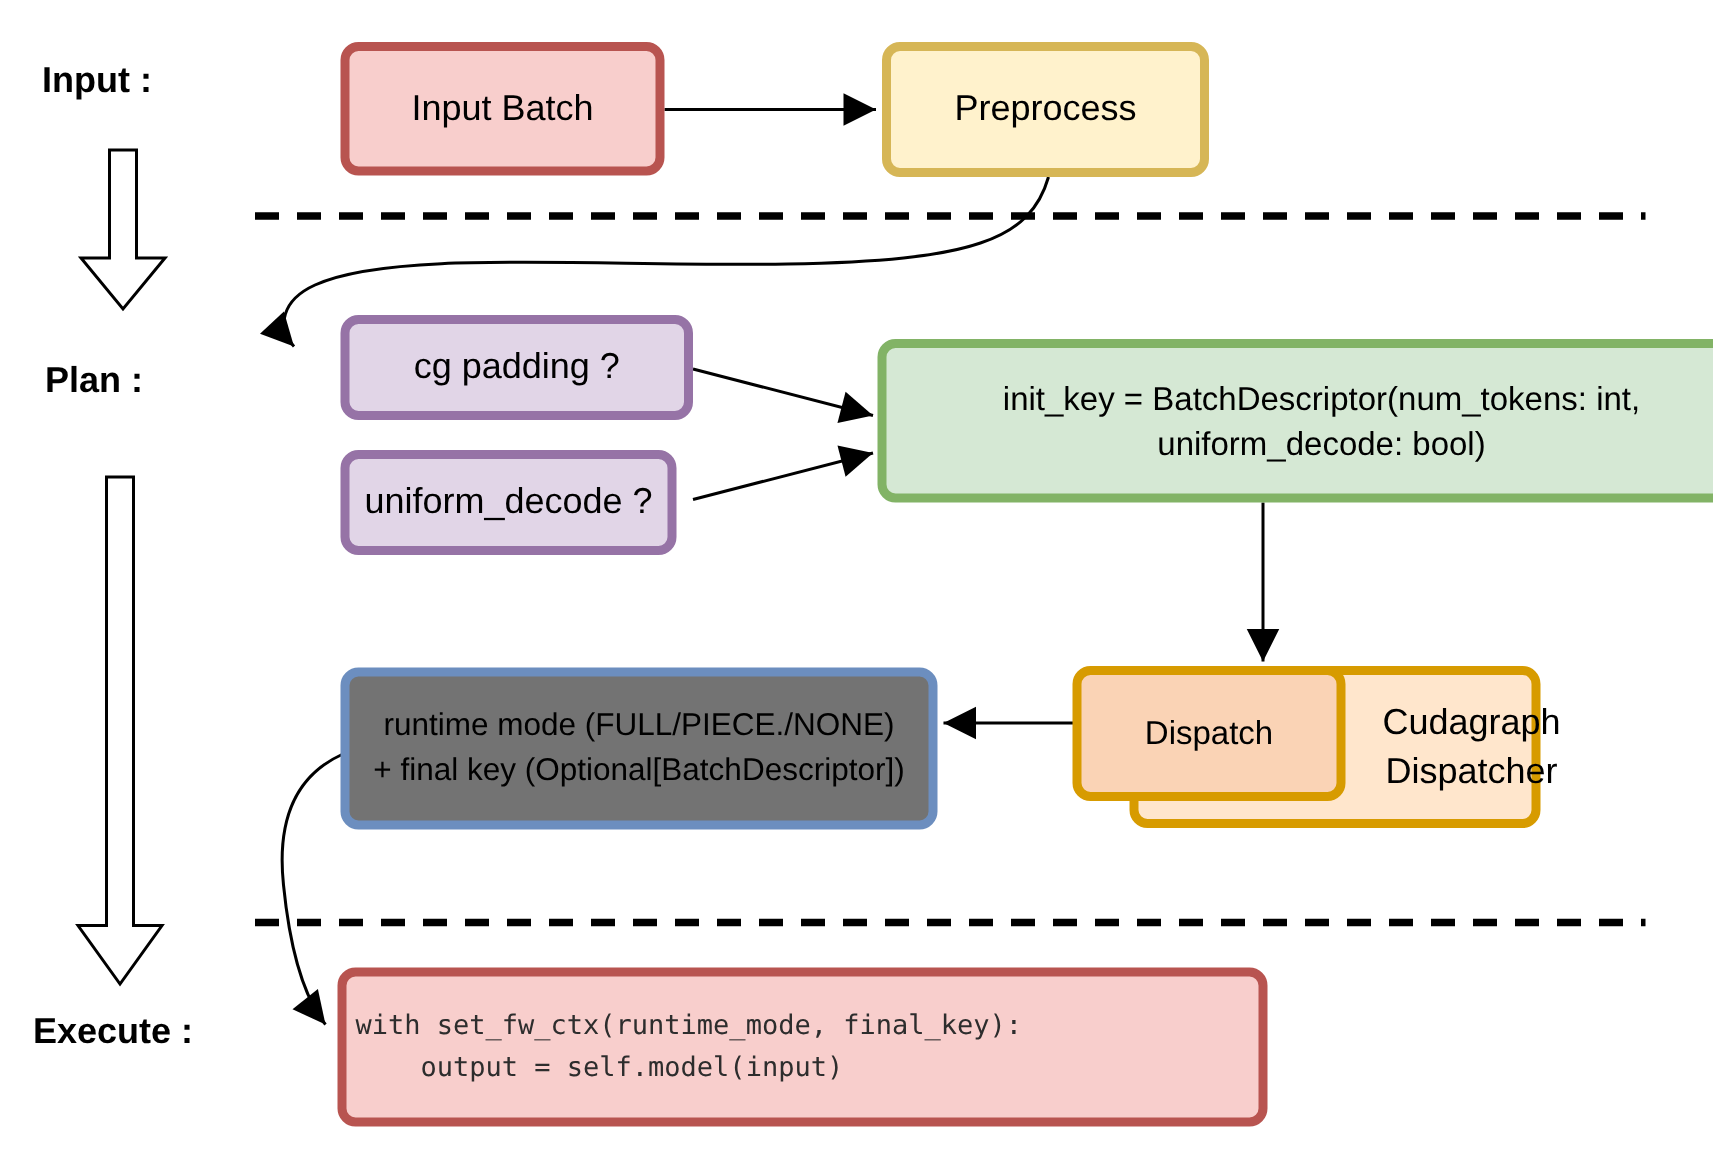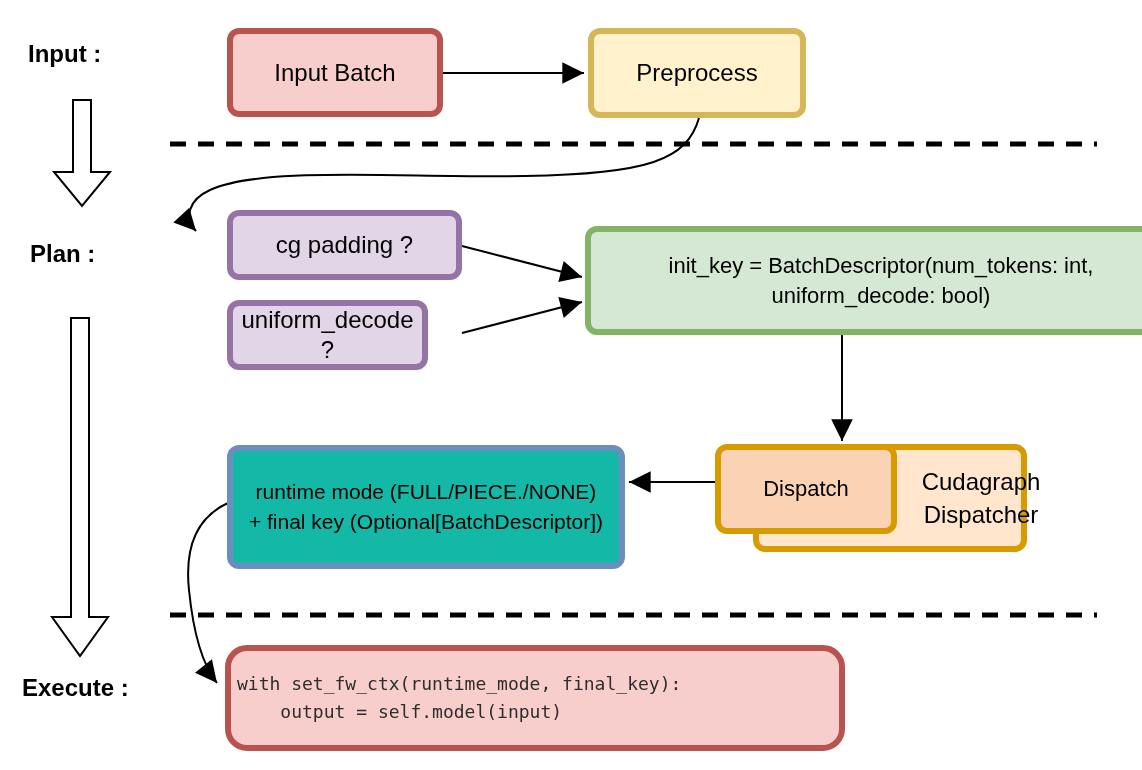--- a/index.html
+++ b/index.html
@@ -28,42 +28,41 @@
     align-items: center;
     justify-content: center;
     text-align: center;
     box-sizing: border-box;
     font-size: 24px;
     line-height: 30px;
   }
   .box-input-batch   { left: 227px; top: 28px;  width: 216px; height: 89px;  background: #f8cecc; border-color: #b85450; }
   .box-preprocess    { left: 588px; top: 28px;  width: 218px; height: 90px;  background: #fff2cc; border-color: #d6b656; }
   .box-cg-padding    { left: 227px; top: 210px; width: 235px; height: 70px;  background: #e1d5e7; border-color: #9673a6; }
-  .box-uniform-decode{ left: 227px; top: 300px; width: 201px; height: 70px;  background: #e1d5e7; border-color: #9673a6; }
+  .box-uniform-decode{ left: 227px; top: 300px; width: 224px; height: 70px;  background: #e1d5e7; border-color: #9673a6; }
   .box-init-key      { left: 585px; top: 226px; width: 592px; height: 109px; background: #d5e8d4; border-color: #82b366; font-size: 22px; line-height: 30px; }
-  .box-runtime-mode  { left: 227px; top: 445px; width: 398px; height: 124px; background: #14b8a6; border-color: #6c8ebf; font-size: 21px; line-height: 30px; }
+  .box-runtime-mode  { left: 227px; top: 445px; width: 398px; height: 108px; background: #737373; border-color: #6c8ebf; font-size: 21px; line-height: 30px; }
   .box-cudagraph     { left: 753px; top: 444px; width: 274px; height: 108px; background: #ffe6cc; border-color: #d79b00; }
   .cudagraph-text {
     position: absolute;
     left: 182px; top: 0; right: 0; bottom: 0;
     display: flex; flex-direction: column;
     align-items: center; justify-content: center;
     font-size: 24px; line-height: 33px;
   }
   .box-dispatch      { left: 715px; top: 444px; width: 182px; height: 90px;  background: #fad3b5; border-color: #d79b00; font-size: 22px; }
   .box-execute-code  {
     left: 225px; top: 645px; width: 620px; height: 106px;
     background: #f8cecc; border-color: #b85450;
     align-items: flex-start;
     padding-left: 6px;
     font-family: "DejaVu Sans Mono", "Liberation Mono", monospace;
     font-size: 18px; line-height: 28px;
     color: #2d2d2d;
     text-align: left;
-    border-radius: 22px;
   }
   .code-line { white-space: pre; }
   svg.overlay {
     position: absolute;
     left: 0; top: 0;
     width: 1142px; height: 770px;
     pointer-events: none;
   }
   .connector { stroke: #000000; stroke-width: 2; fill: none; }
   .dashed-divider { stroke: #000000; stroke-width: 5; stroke-dasharray: 16 12; fill: none; }

